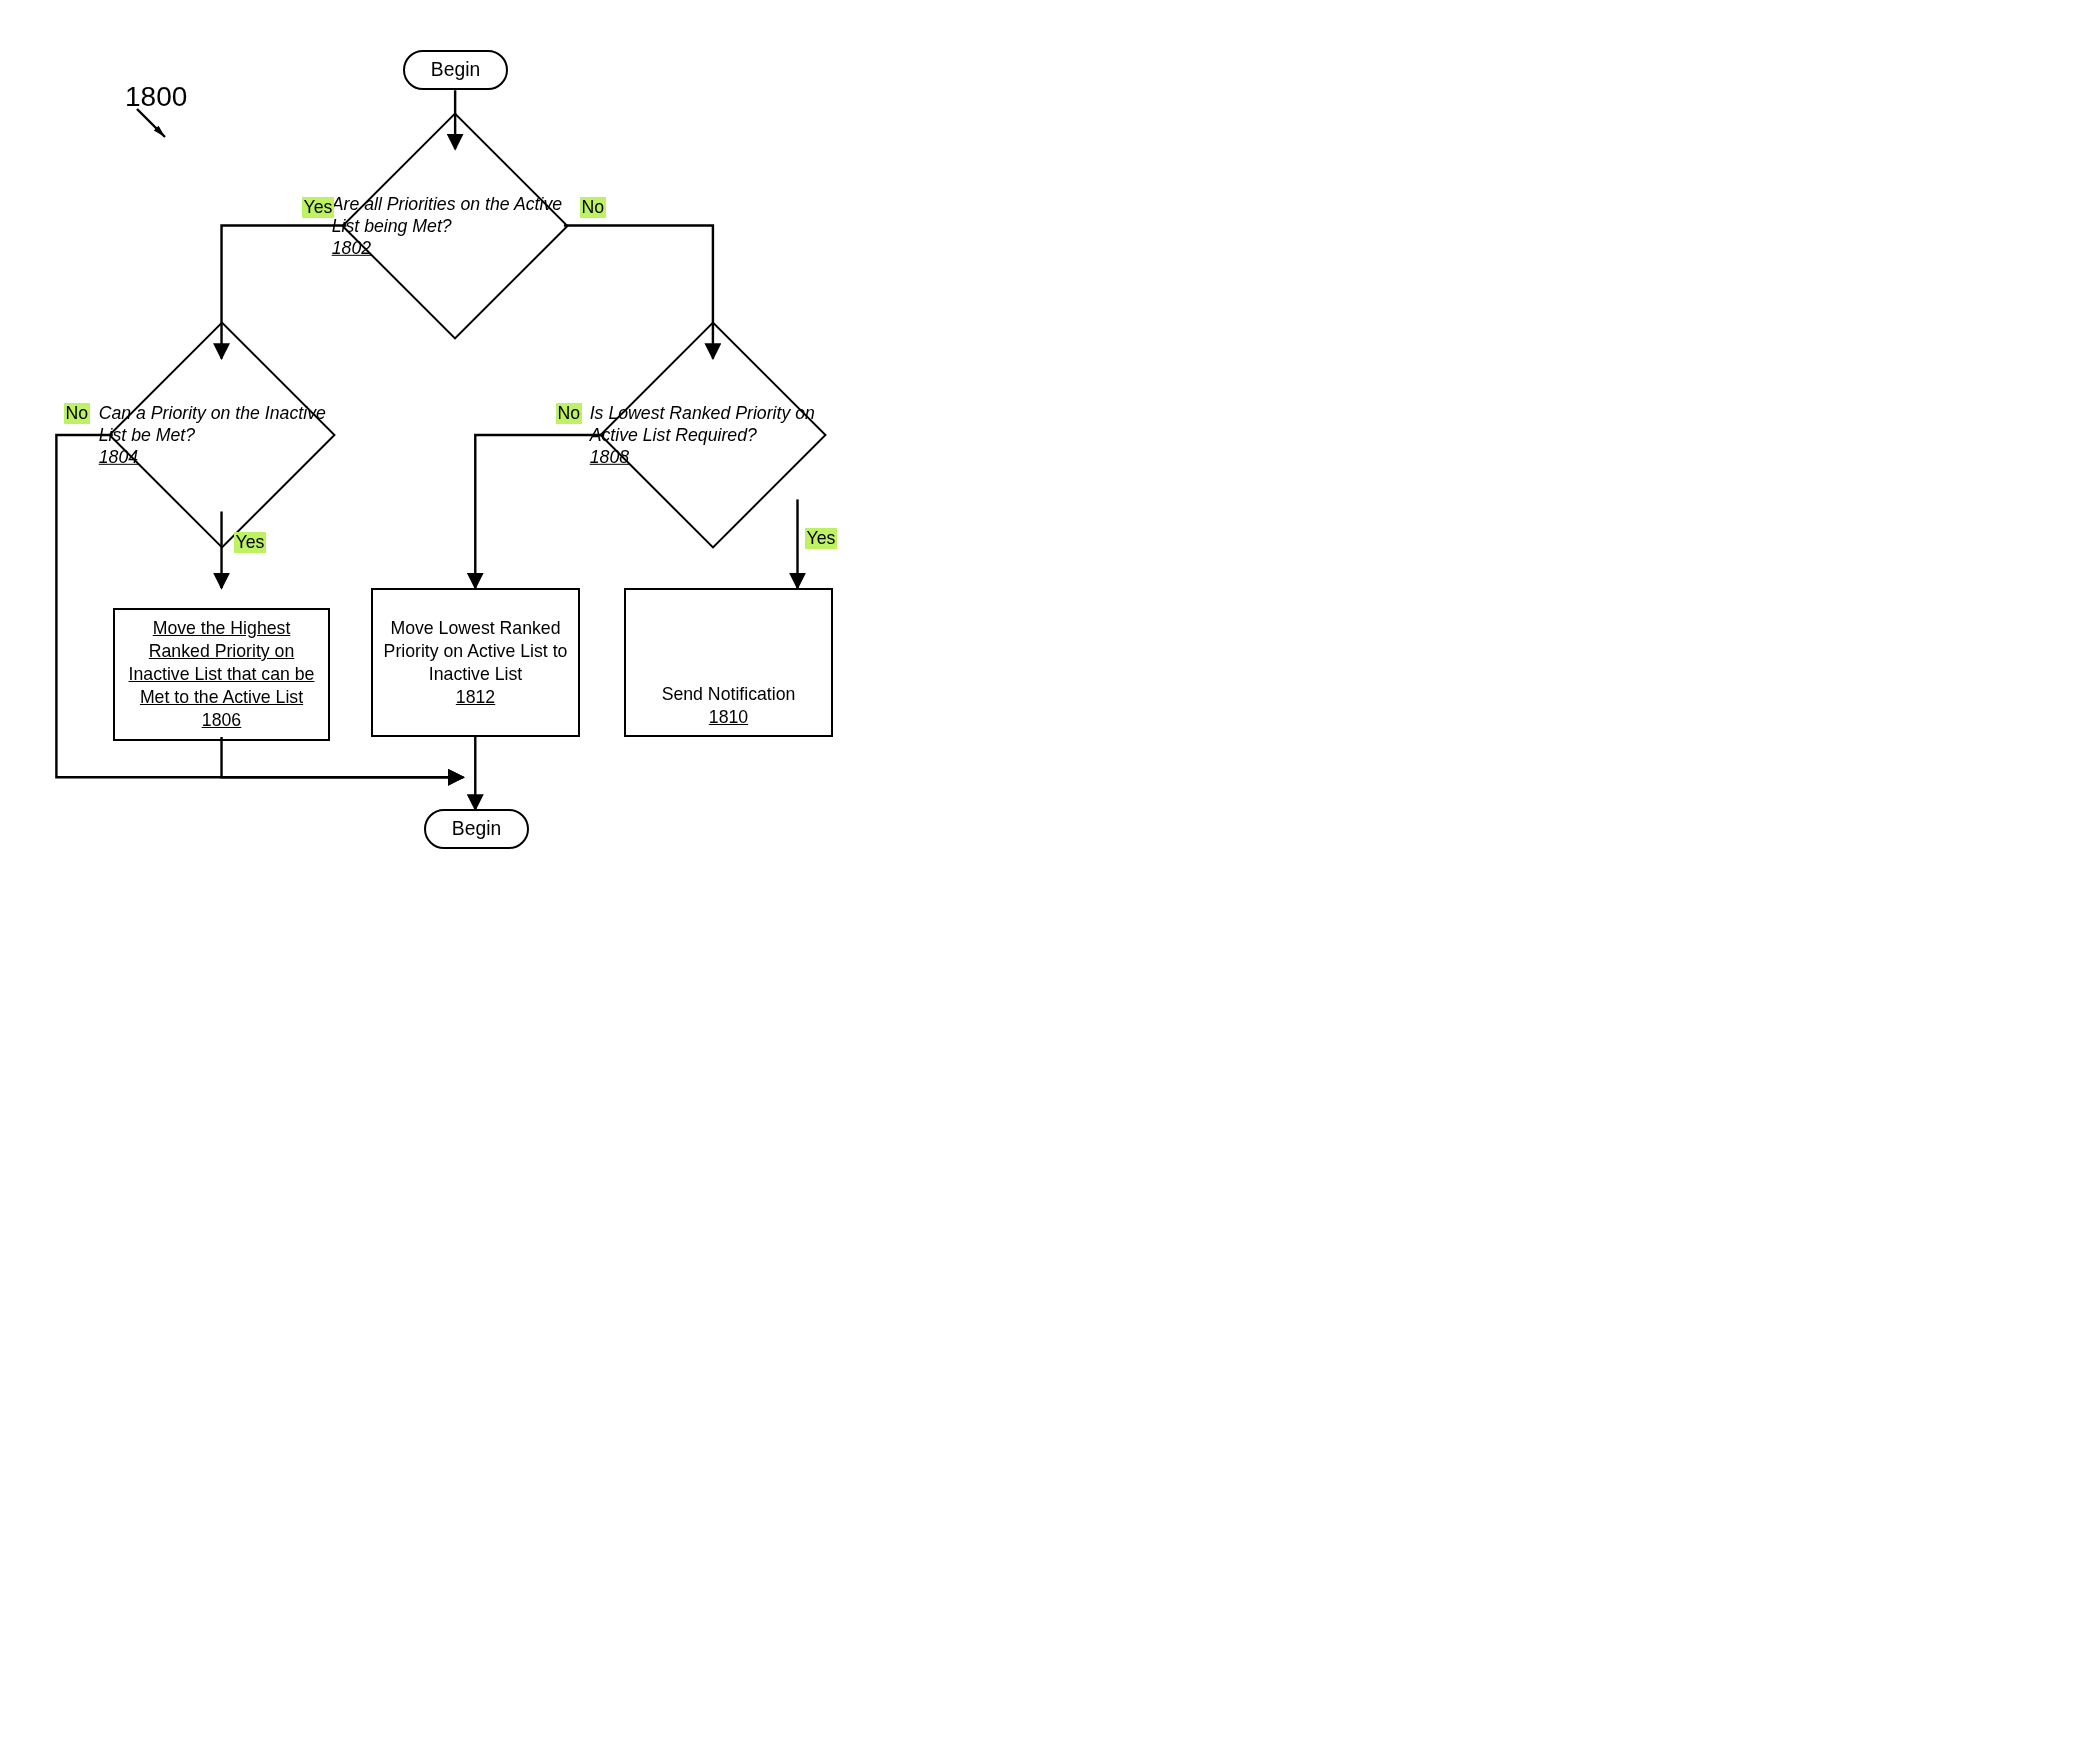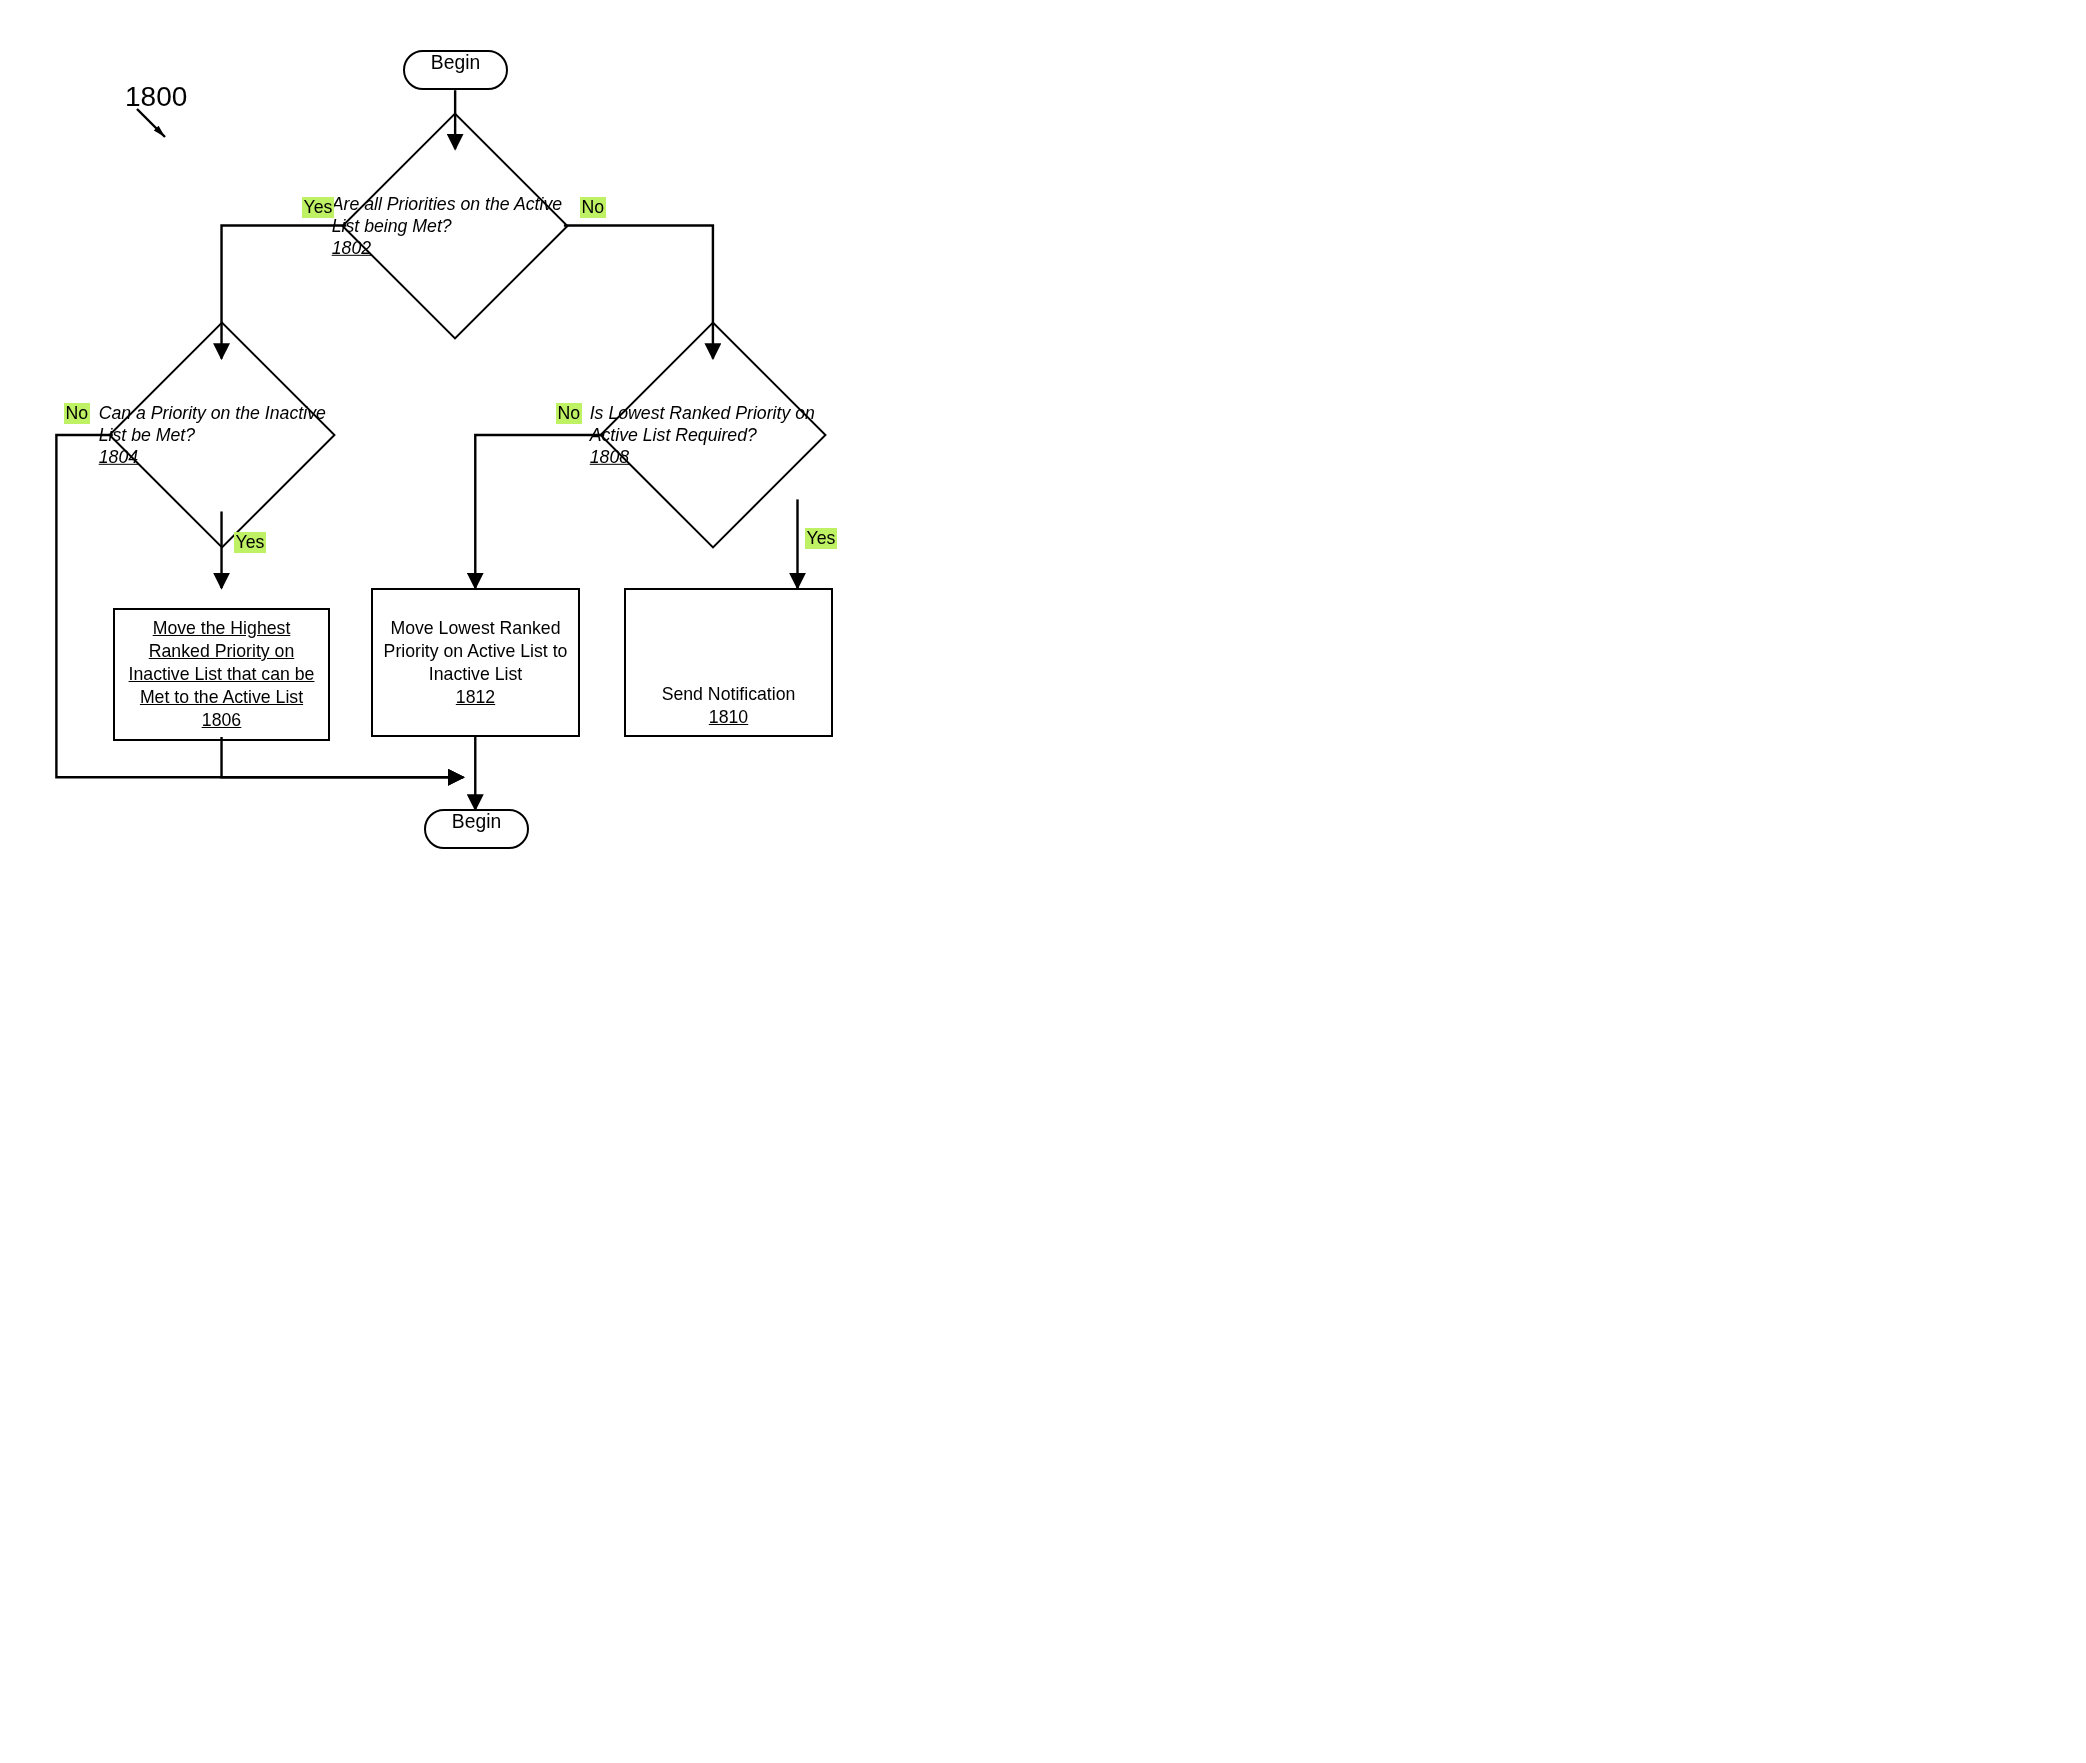--- a/index.html
+++ b/index.html
@@ -23,20 +23,21 @@
 }
 .figarrow svg { width:100%; height:100%; overflow:visible; }
 
 
 .terminal {
   position:absolute;
   box-sizing:border-box;
   border:2.4px solid #000;
   border-radius:805px;
   display:flex;
+  align-items:center;
   justify-content:center;
   font-size:19.3px;
   background:#fff;
 }
 
 
 .decision {
   position:absolute;
 }
 .decision .diamond {

